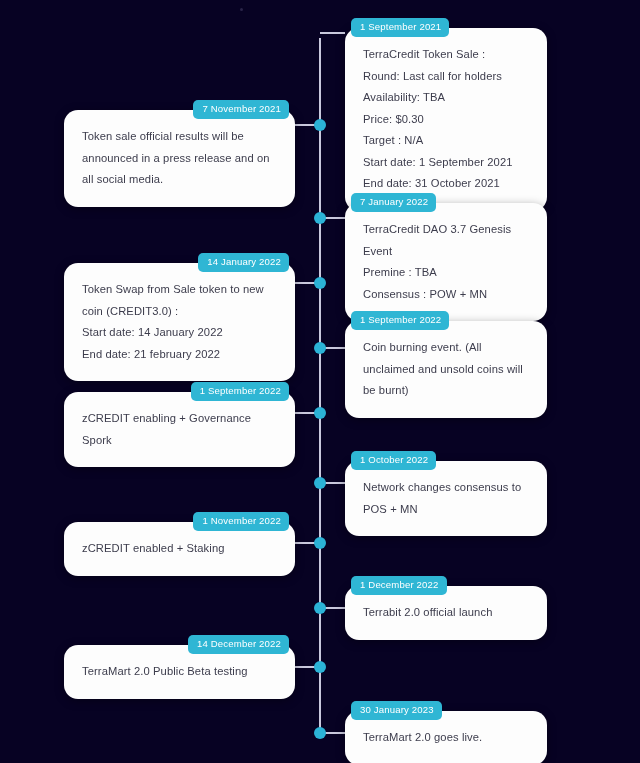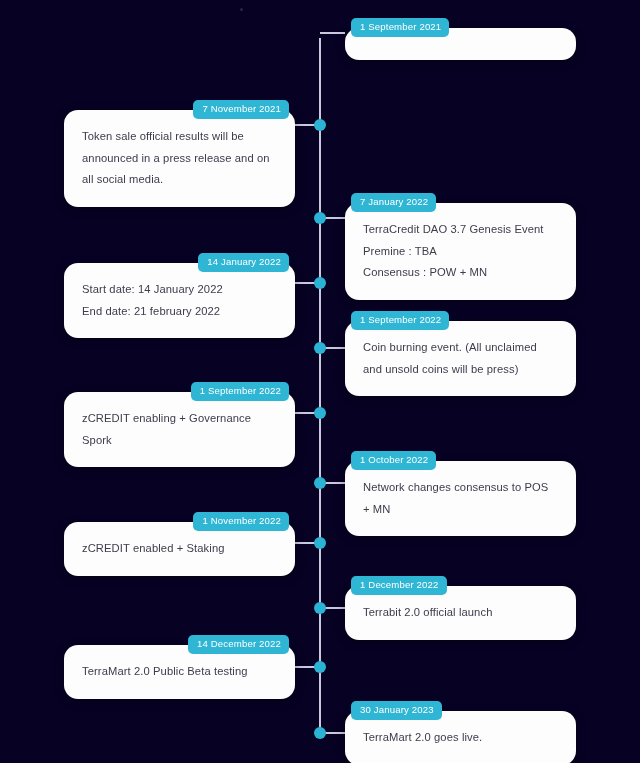--- a/index.html
+++ b/index.html
@@ -63,21 +63,21 @@
 
   
   .card {
     position: absolute;
     background: #fdfdfd;
     border-radius: 14px;
     padding: 16px 18px;
     box-shadow: 0 2px 10px rgba(0,0,0,0.35);
   }
   .card.left  { left: 64px;  width: 231px; }
-  .card.right { left: 345px; width: 231px; text-align: left; }
+  .card.right { left: 345px; width: 202px; text-align: left; }
 
   .card-body { 
     color: #3c3c4c;
     font-size: 11.2px;
     line-height: 1.92;
     letter-spacing: 0.1px;
   }
   .card-body .line { display: block; white-space: normal; }
 
   
@@ -102,20 +102,29 @@
 <div id="roadmap">
 
   <div class="speck"></div>
 
   <div class="axis-line"></div>
 
   <div id="nodes">
       <div class="connector right" style="top: 33px; width: 25px;"></div>
       <div class="card right" style="top: 28px;">
         <div class="badge">1 September 2021</div>
+        <div class="card-body">
+          <span class="line">TerraCredit Token Sale :</span>
+          <span class="line">Round: Last call for holders</span>
+          <span class="line">Availability: TBA</span>
+          <span class="line">Price: $0.30</span>
+          <span class="line">Target : N/A</span>
+          <span class="line">Start date: 1 September 2021</span>
+          <span class="line">End date: 31 October 2021</span>
+        </div>
       </div>
       <div class="connector left" style="top: 125px; width: 25px;"></div>
       <div class="axis-dot" style="top: 125px;"></div>
       <div class="card left" style="top: 110px;">
         <div class="badge">7 November 2021</div>
         <div class="card-body">
           <span class="line">Token sale official results will be announced in a press release and on all social media.</span>
         </div>
       </div>
       <div class="connector right" style="top: 218px; width: 25px;"></div>
@@ -126,30 +135,31 @@
           <span class="line">TerraCredit DAO 3.7 Genesis Event</span>
           <span class="line">Premine : TBA</span>
           <span class="line">Consensus : POW + MN</span>
         </div>
       </div>
       <div class="connector left" style="top: 283px; width: 25px;"></div>
       <div class="axis-dot" style="top: 283px;"></div>
       <div class="card left" style="top: 263px;">
         <div class="badge">14 January 2022</div>
         <div class="card-body">
+          <span class="line">Token Swap from Sale token to new coin (CREDIT3.0) :</span>
           <span class="line">Start date: 14 January 2022</span>
           <span class="line">End date: 21 february 2022</span>
         </div>
       </div>
       <div class="connector right" style="top: 348px; width: 25px;"></div>
       <div class="axis-dot" style="top: 348px;"></div>
       <div class="card right" style="top: 321px;">
         <div class="badge">1 September 2022</div>
         <div class="card-body">
-          <span class="line">Coin burning event. (All unclaimed and unsold coins will be press)</span>
+          <span class="line">Coin burning event. (All unclaimed and unsold coins will be burnt)</span>
         </div>
       </div>
       <div class="connector left" style="top: 413px; width: 25px;"></div>
       <div class="axis-dot" style="top: 413px;"></div>
       <div class="card left" style="top: 392px;">
         <div class="badge">1 September 2022</div>
         <div class="card-body">
           <span class="line">zCREDIT enabling + Governance Spork</span>
         </div>
       </div>

